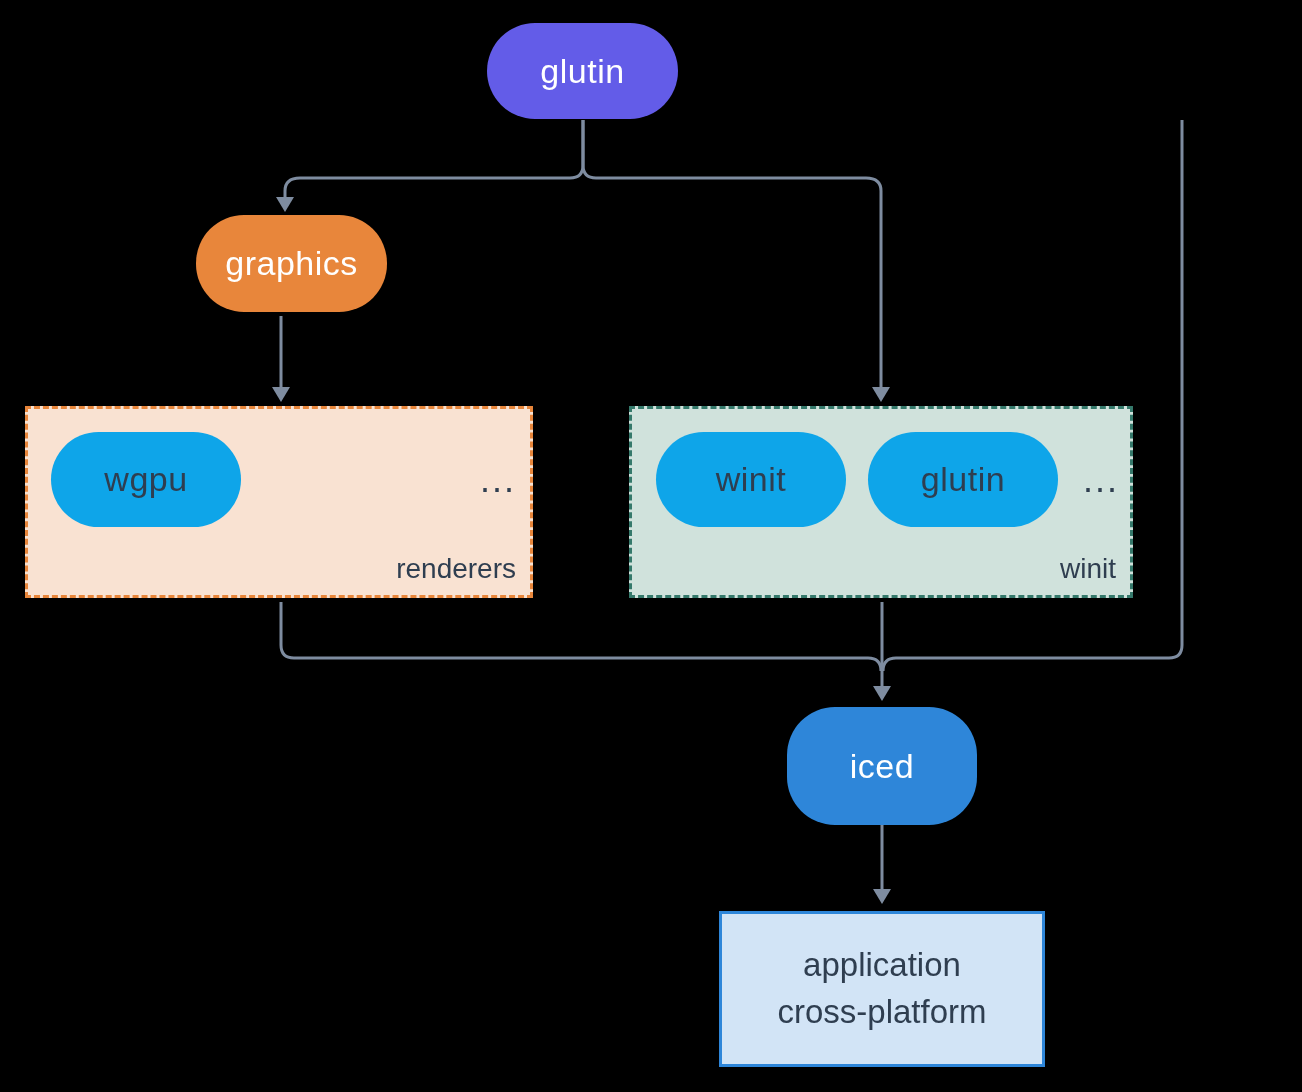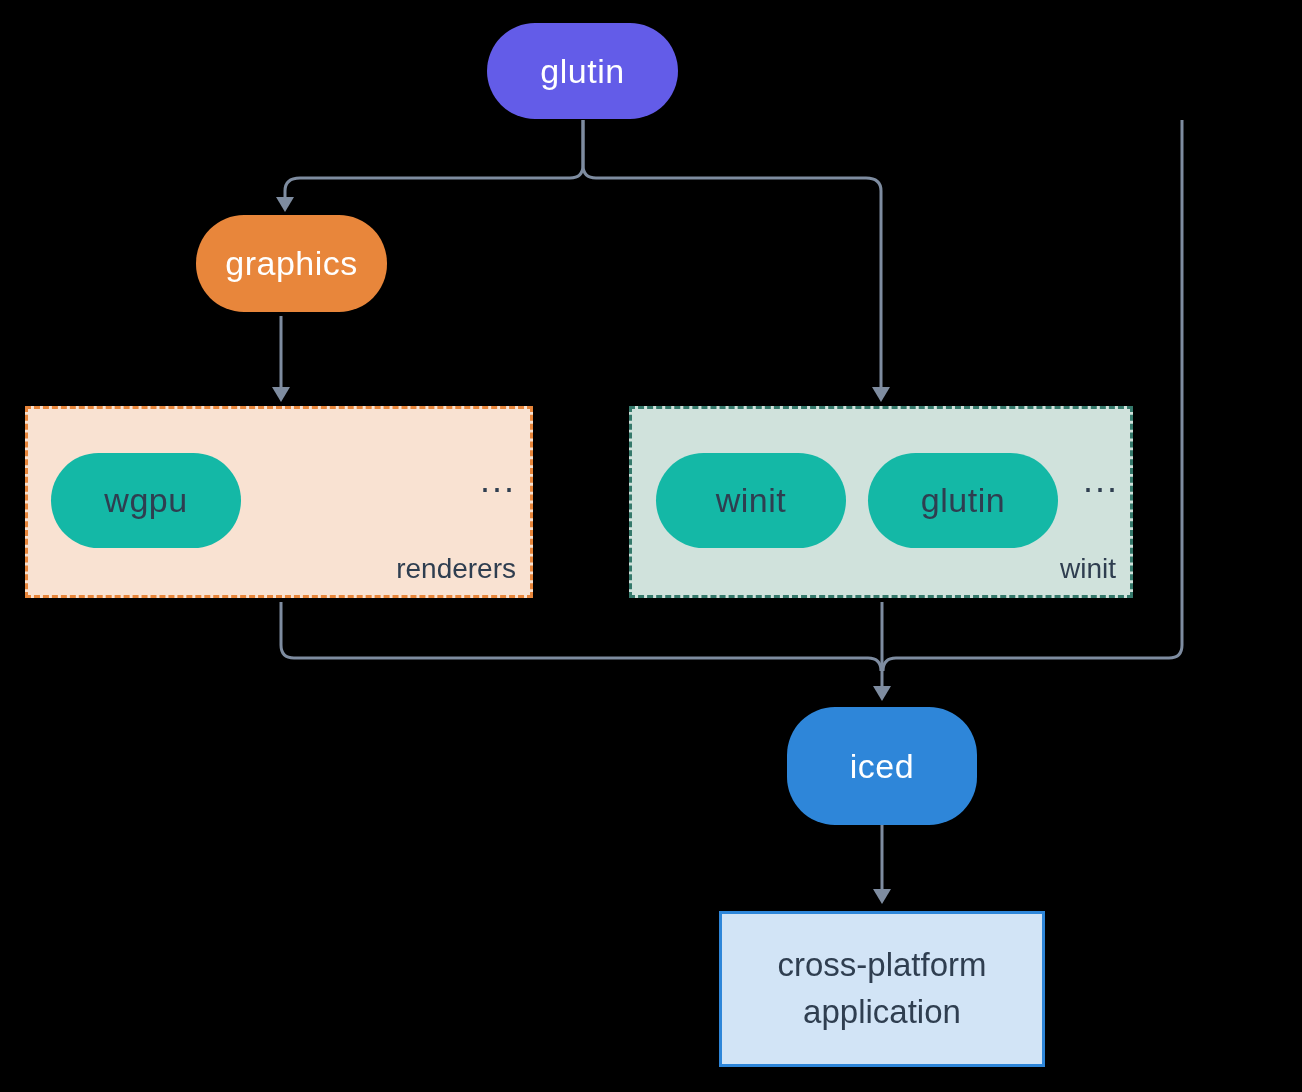--- a/index.html
+++ b/index.html
@@ -43,21 +43,21 @@
     display: flex;
     align-items: center;
     justify-content: center;
     border-radius: 48px;
     font-size: 34px;
     letter-spacing: 0.5px;
   }
   .pill.purple { background: var(--node-purple); color: var(--white-text); }
   .pill.orange { background: var(--node-orange); color: var(--white-text); }
   .pill.blue   { background: var(--node-blue);   color: var(--white-text); }
-  .pill.white  { background: #14b8a6; color: var(--dark-text); margin-top: 21px; }
+  .pill.white  { background: #0ea5e9; color: var(--dark-text); }
   .group {
     position: absolute;
     width: 508px;
     height: 192px;
   }
   .group.renderers { background: var(--renderers-bg); border: 3px dashed var(--renderers-border); }
   .group.shells    { background: var(--shells-bg);    border: 3px dashed var(--shells-border); }
   .group .pill { top: 23px; height: 95px; width: 190px; }
   .ellipsis {
     position: absolute;
@@ -143,17 +143,17 @@
     </div>
     <span class="ellipsis" style="left:451px;">...</span>
     <div class="group-label">winit</div>
   </div>
 
   <div class="pill blue" style="left:787px; top:707px; width:190px; height:118px;">
     <span>iced</span>
   </div>
 
   <div class="app-box">
+    <span>application</span>
     <span>cross-platform</span>
-    <span>application</span>
   </div>
 
 </div>
 
 </body></html>

